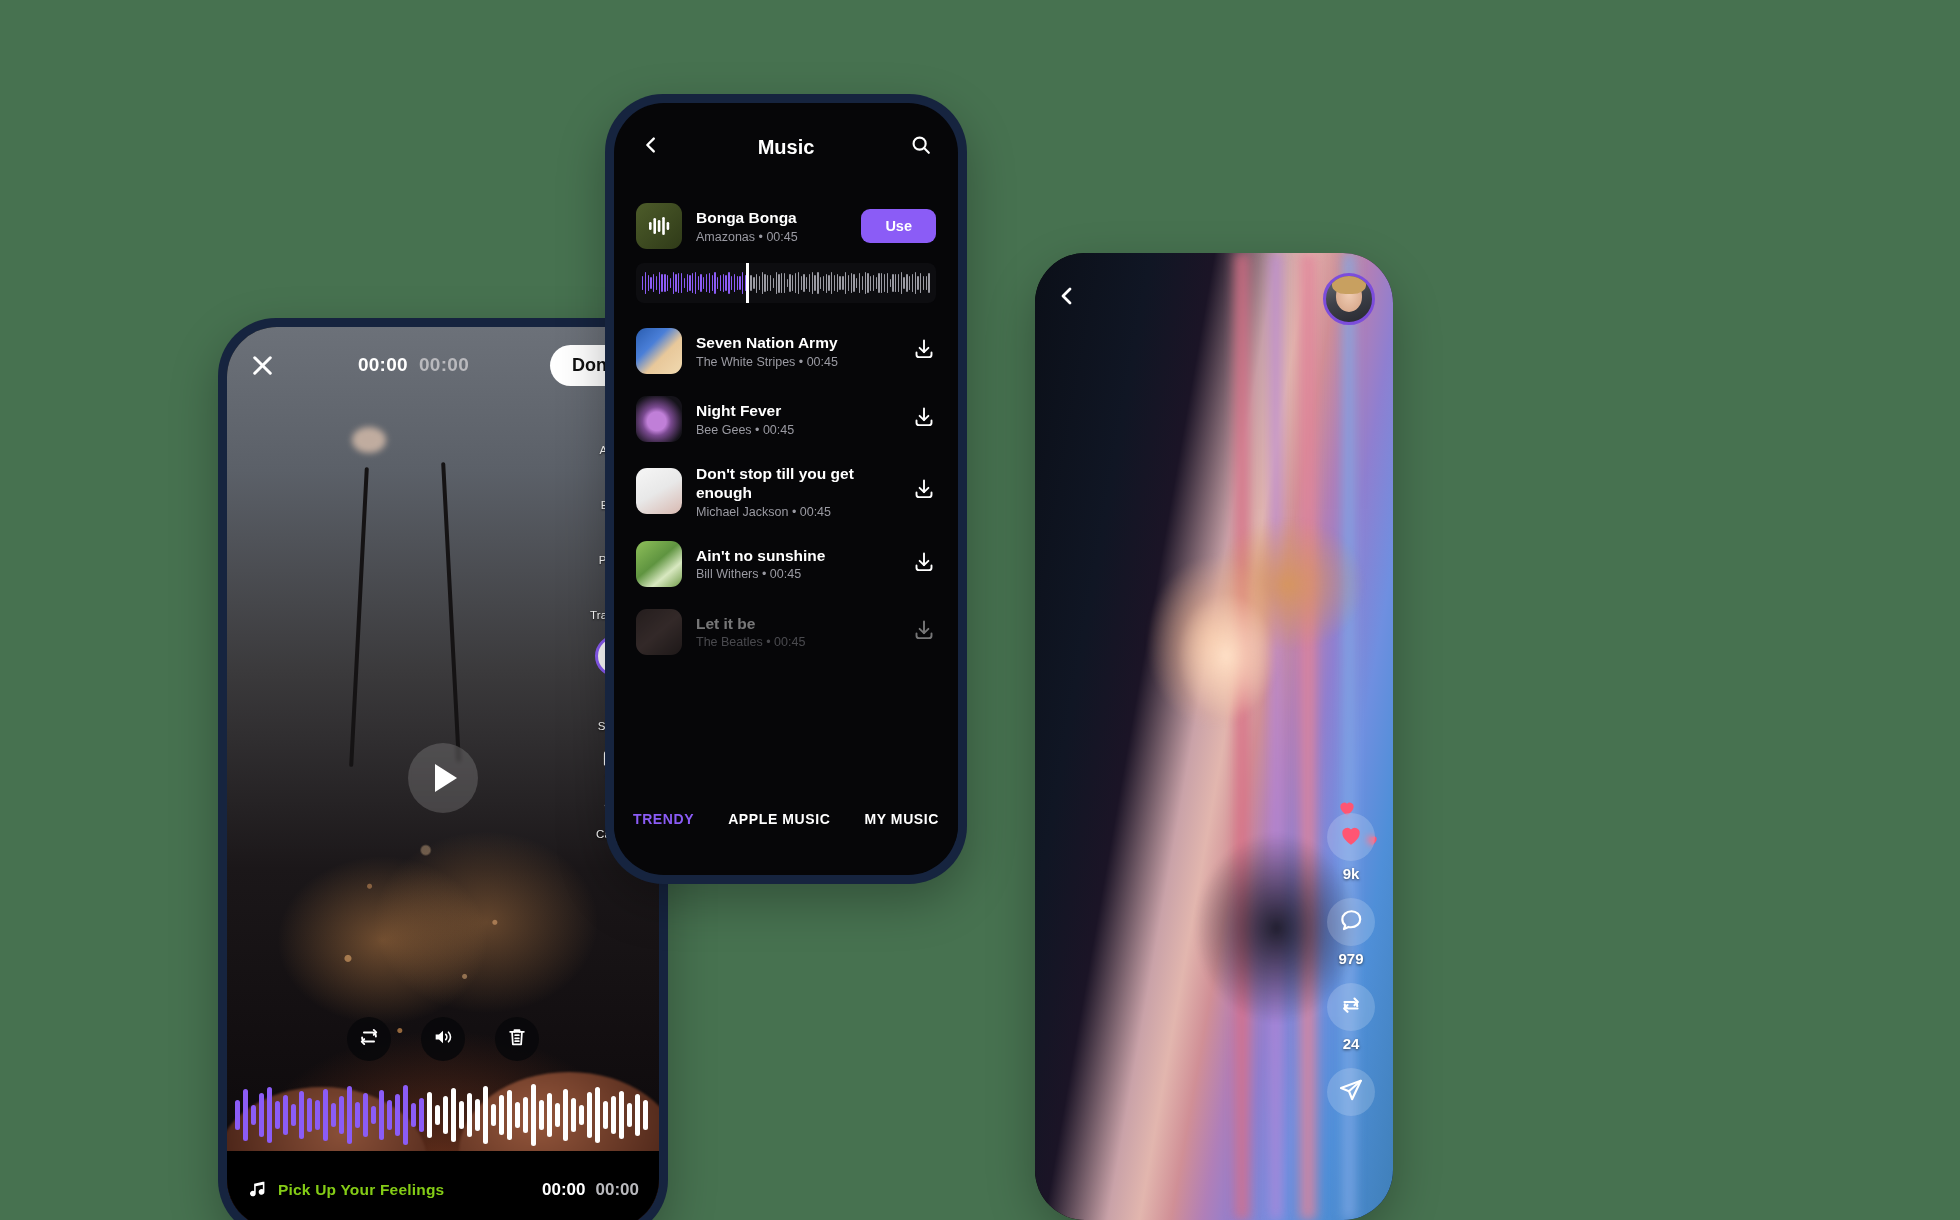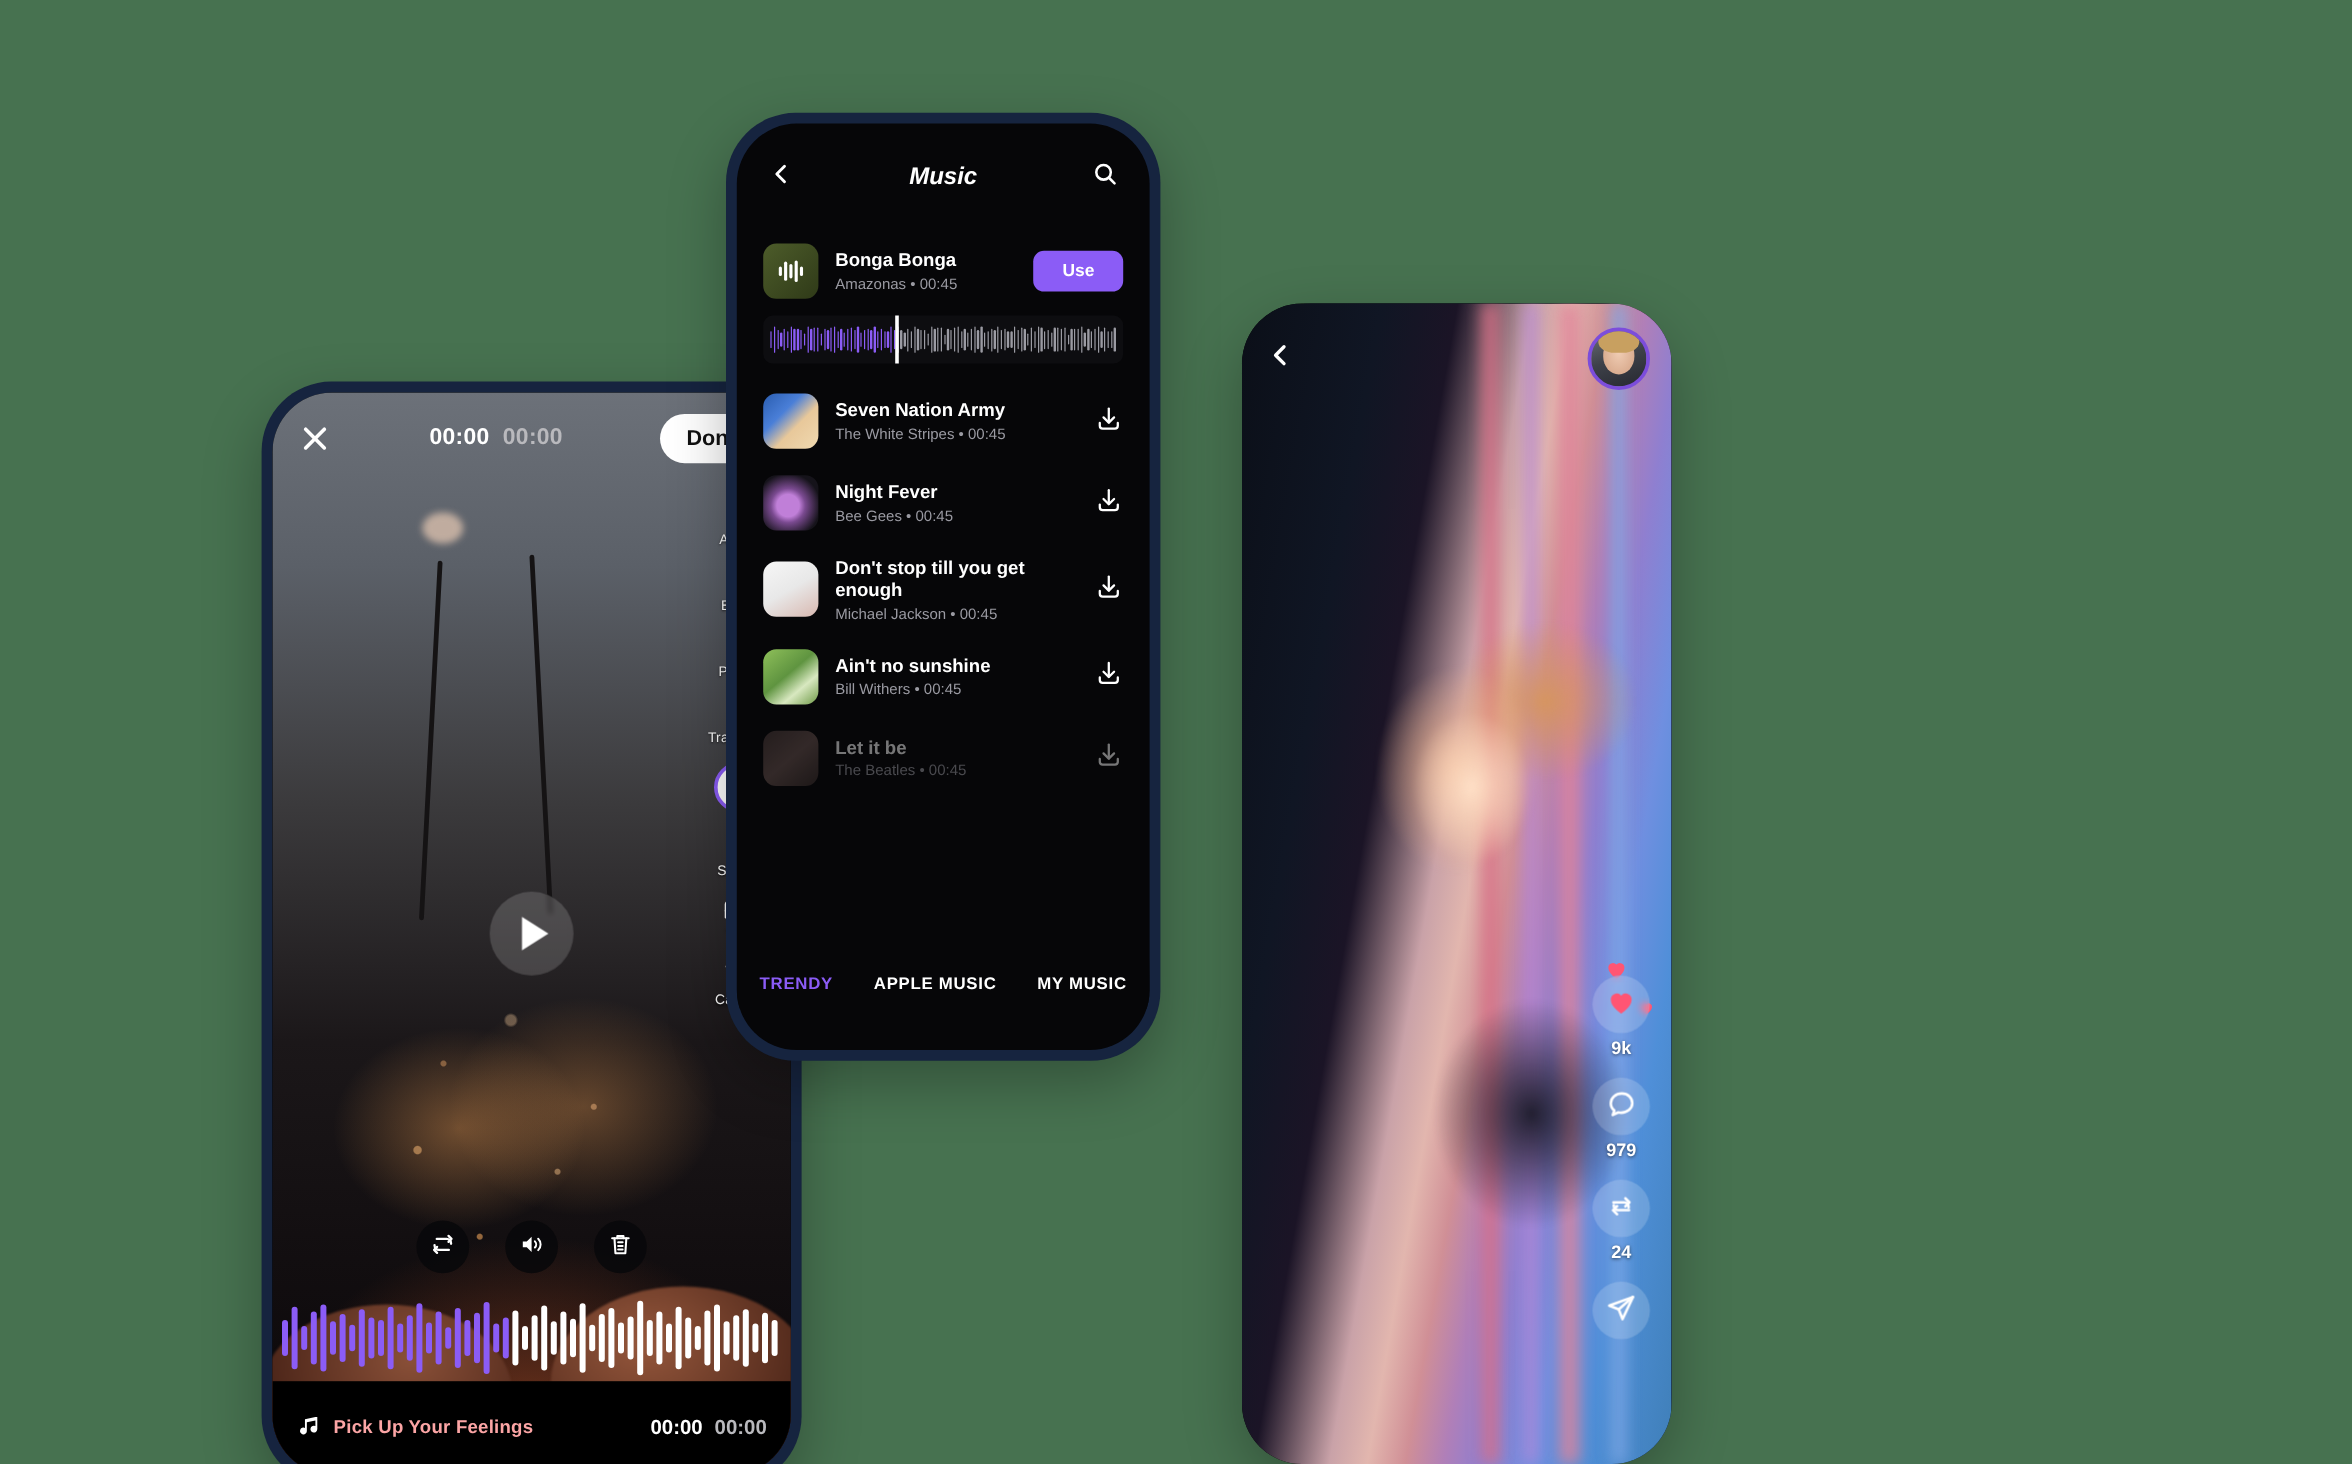--- a/index.html
+++ b/index.html
@@ -103,27 +103,27 @@
   .ed-wave {
     position:absolute; left:0; right:0; bottom:78px; height:72px;
     display:flex; align-items:center; gap:3px; padding:0 8px;
   }
   .ed-wave i { display:block; width:5px; border-radius:3px; }
 
   .ed-bottombar {
     position:absolute; left:0; right:0; bottom:0; height:78px; background:#000;
     display:flex; align-items:center; padding:0 20px; gap:12px;
   }
-  .ed-track-name { color:#fca5a5; font-size:15.5px; font-weight:700; flex:1; letter-spacing:.2px; }
+  .ed-track-name { color:#84cc16; font-size:15.5px; font-weight:700; flex:1; letter-spacing:.2px; }
   .ed-bt-times { display:flex; gap:10px; font-size:17px; font-weight:700; }
 
   
   #phone2 { left:605px; top:94px; width:362px; height:790px; }
   .music-screen { background:#060608; width:100%; height:100%; position:relative; }
-  .mu-head { height:88px; display:flex; align-items:center; padding:0 26px;font-style:italic; }
+  .mu-head { height:88px; display:flex; align-items:center; padding:0 26px; }
   .mu-title { flex:1; text-align:center; color:#fff; font-size:20px; font-weight:700; }
   .chev-back { cursor:pointer; }
   .mu-search { cursor:pointer; }
 
   .mu-featured { display:flex; align-items:center; gap:14px; padding:12px 22px 0 22px; }
   .mu-art {
     width:46px;height:46px;border-radius:11px;flex:none;
     display:flex;align-items:center;justify-content:center;
   }
   .art-bonga { background:linear-gradient(135deg,#4d5c2a,#2f3a18); }

